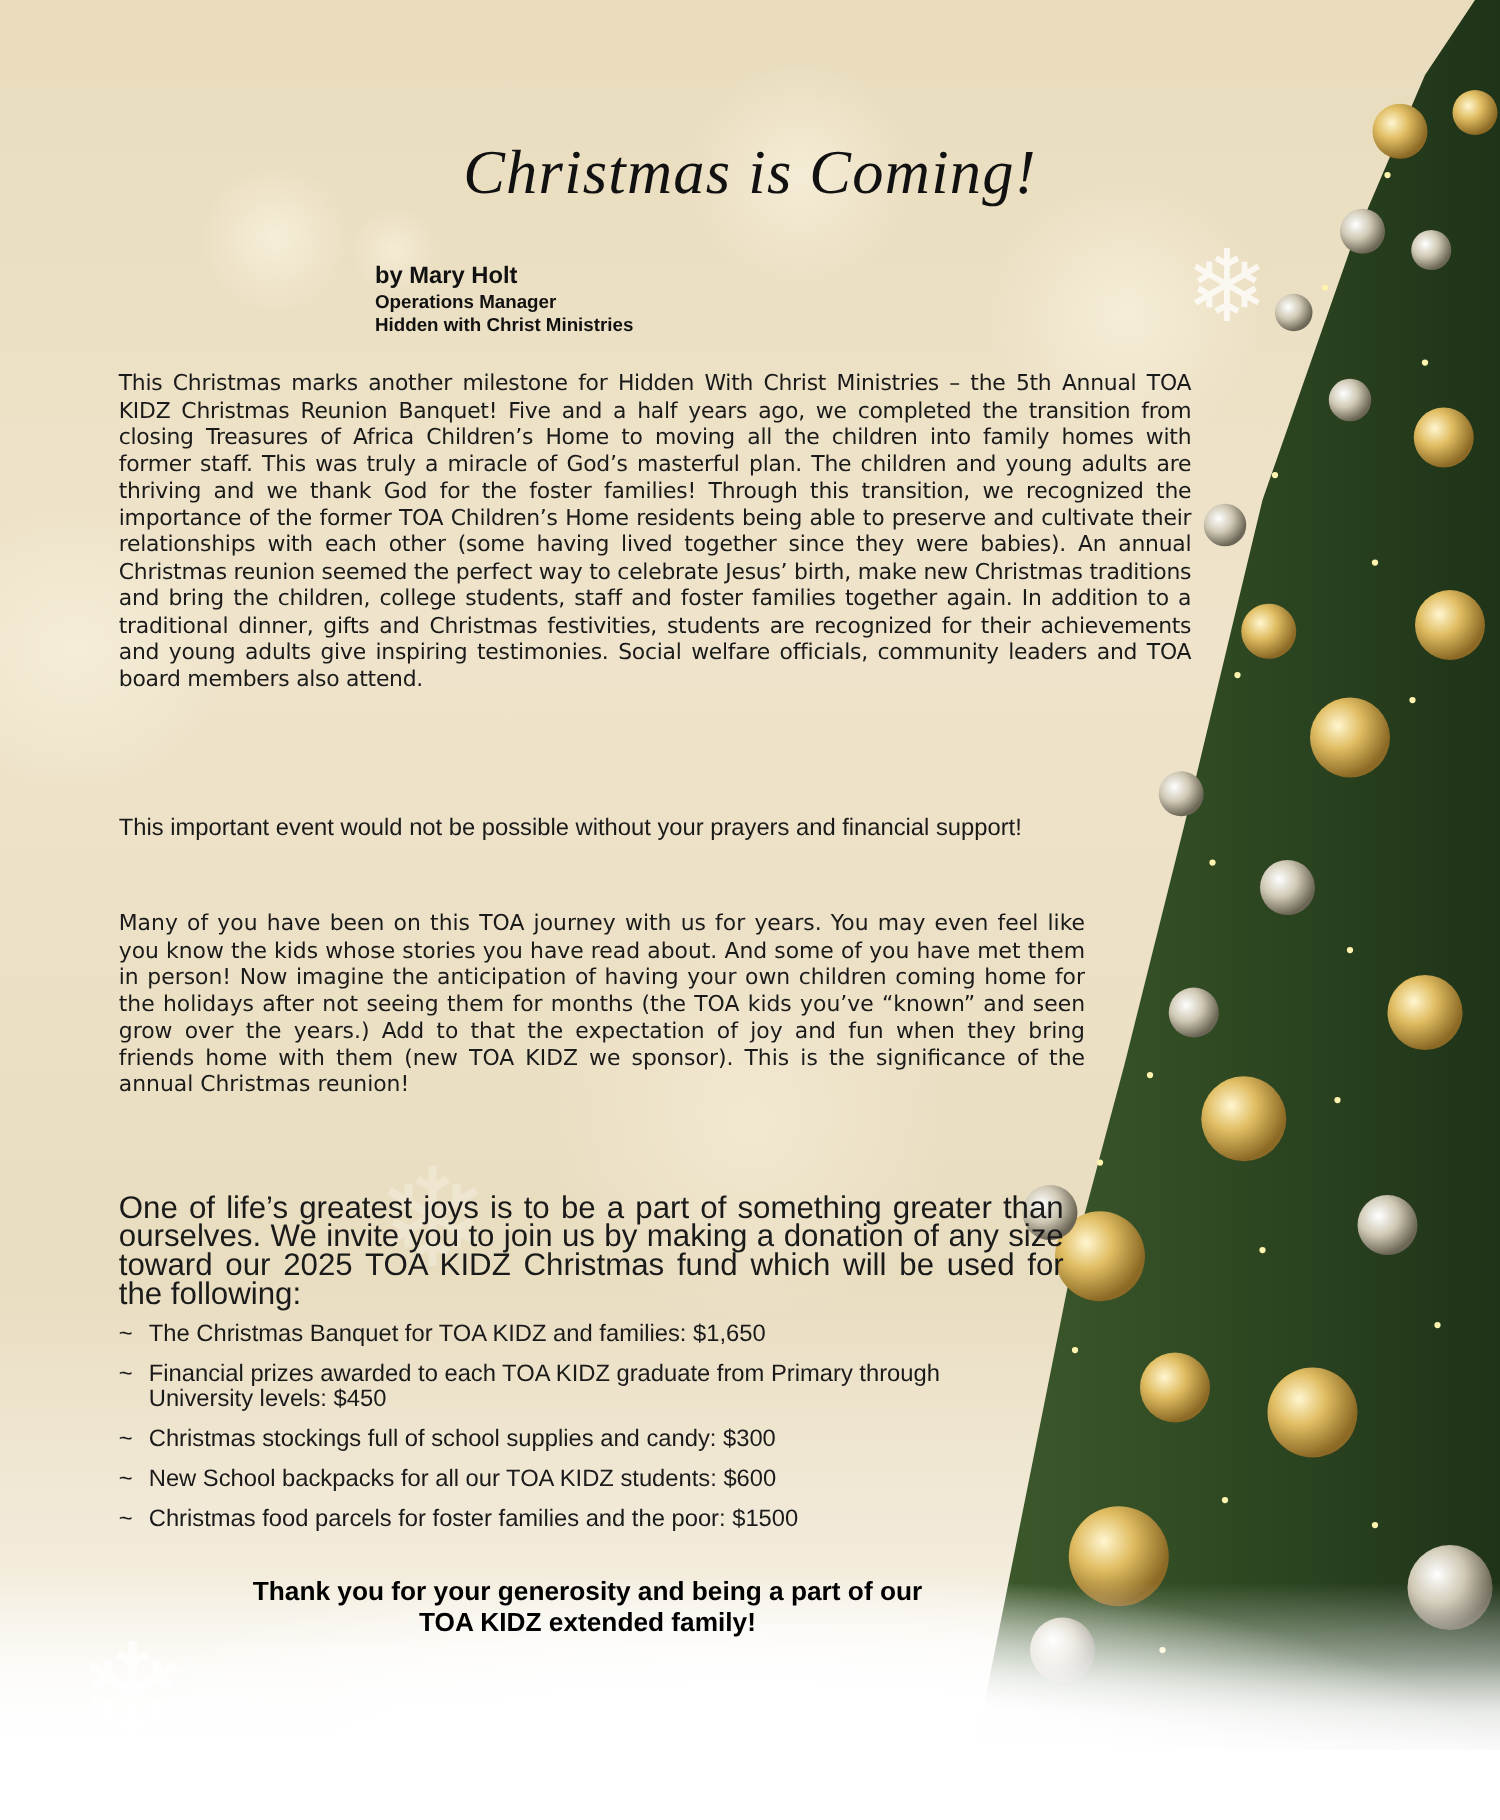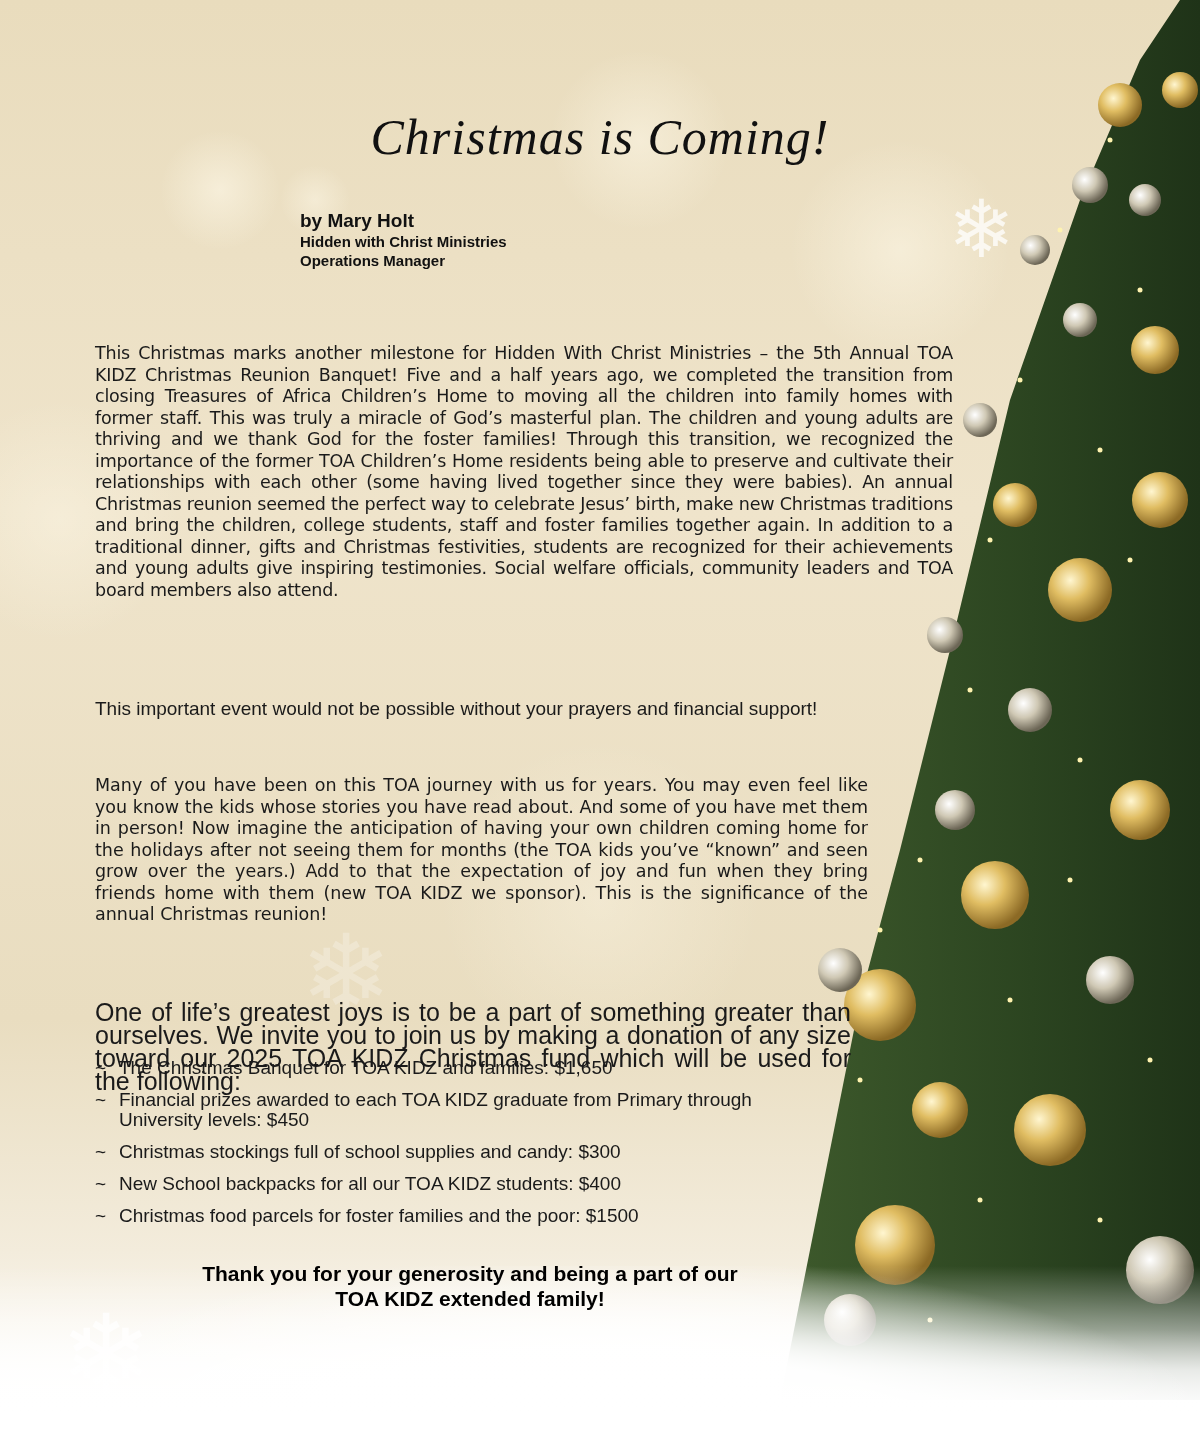--- a/index.html
+++ b/index.html
@@ -36,21 +36,20 @@
     font-style: italic;
   }
   .byline {
     position: absolute; top: 210px; left: 300px; width: 600px; text-align: left;
     font-family: "Liberation Sans", sans-serif; font-weight: bold; color: #111; font-size: 19px;
   }
   .sub { font-size: 15px; line-height: 19px; }
   .para {
     position: absolute; left: 95px; font-size: 17.5px; line-height: 21.5px; color: #1a1a1a;
     text-align: justify;
-    margin-top: 46px;
   }
   .p1 { top: 297px; width: 858px; letter-spacing: -0.2px; }
   .p2 { top: 651px; width: 832px; font-family: "Liberation Sans", sans-serif; font-size: 19px; line-height: 23px; }
   .p3 { top: 729px; width: 773px; }
   .p4 { top: 955px; width: 756px; font-family: "Liberation Sans", sans-serif; font-size: 25px; line-height: 23px; }
   .list { position: absolute; left: 95px; top: 1058px; width: 740px; font-family: "Liberation Sans", sans-serif; font-size: 19px; line-height: 20px; color: #1a1a1a; }
   .list-item { display: flex; margin-bottom: 12px; }
   .tilde { width: 24px; flex: 0 0 24px; }
   .thanks {
     position: absolute; top: 1261px; left: 110px; width: 720px; text-align: center;
@@ -139,22 +138,22 @@
   </g>
   <rect x="0" y="1330" width="420" height="126" fill="url(#fadeb)"></rect>
 </svg>
 
 <div class="snow"></div>
 
 <div class="content">
   <div class="title">Christmas is Coming!</div>
   <div class="byline">
     <div>by Mary Holt</div>
+    <div class="sub">Operations Manager</div>
     <div class="sub">Hidden with Christ Ministries</div>
-    <div class="sub">Operations Manager</div>
   </div>
 
   <div class="para p1">This Christmas marks another milestone for Hidden With Christ Ministries  – the 5th Annual TOA KIDZ Christmas Reunion Banquet! Five and a half years ago, we completed the transition from closing Treasures of Africa Children’s Home to moving all the children into family homes with former staff. This was truly a miracle of God’s masterful plan. The children and young adults are thriving and we thank God for the foster families! Through this transition, we recognized the importance of the former TOA Children’s Home residents being able to preserve and cultivate their relationships with each other (some having lived together since they were babies). An annual Christmas reunion seemed the perfect way to celebrate Jesus’ birth, make new Christmas traditions and bring the children, college students, staff and foster families together again. In addition to a traditional dinner, gifts and Christmas festivities, students are recognized for their achievements and young adults give inspiring testimonies. Social welfare officials, community leaders and TOA board members also attend.</div>
   <div class="para p2">This important event would not be possible without your prayers and financial support!</div>
   <div class="para p3">Many of you have been on this TOA journey with us for years. You may even feel like you know the kids whose stories you have read about. And some of you have met them in person! Now imagine the anticipation of having your own children coming home for the holidays after not seeing them for months (the TOA kids you’ve “known” and seen grow over the years.) Add to that the expectation of joy and fun when they bring friends home with them (new TOA KIDZ we sponsor). This is the significance of the annual Christmas reunion!</div>
   <div class="para p4">One of life’s greatest joys is to be a part of something greater than ourselves. We invite you to join us by making a donation of any size toward our 2025 TOA KIDZ Christmas fund which will be used for the following:</div>
 
   <div class="list">
     <div class="list-item">
       <span class="tilde">~</span>
@@ -163,21 +162,21 @@
     <div class="list-item">
       <span class="tilde">~</span>
       <span>Financial prizes awarded to each TOA KIDZ graduate from Primary through University levels: $450</span>
     </div>
     <div class="list-item">
       <span class="tilde">~</span>
       <span>Christmas stockings full of school supplies and candy: $300</span>
     </div>
     <div class="list-item">
       <span class="tilde">~</span>
-      <span>New School backpacks for all our TOA KIDZ students: $400</span>
+      <span>New School backpacks for all our TOA KIDZ students: $600</span>
     </div>
     <div class="list-item">
       <span class="tilde">~</span>
       <span>Christmas food parcels for foster families and the poor: $1500</span>
     </div>
   </div>
 
   <div class="thanks">
     <div>Thank you for your generosity and being a part of our</div>
     <div>TOA KIDZ extended family!</div>

